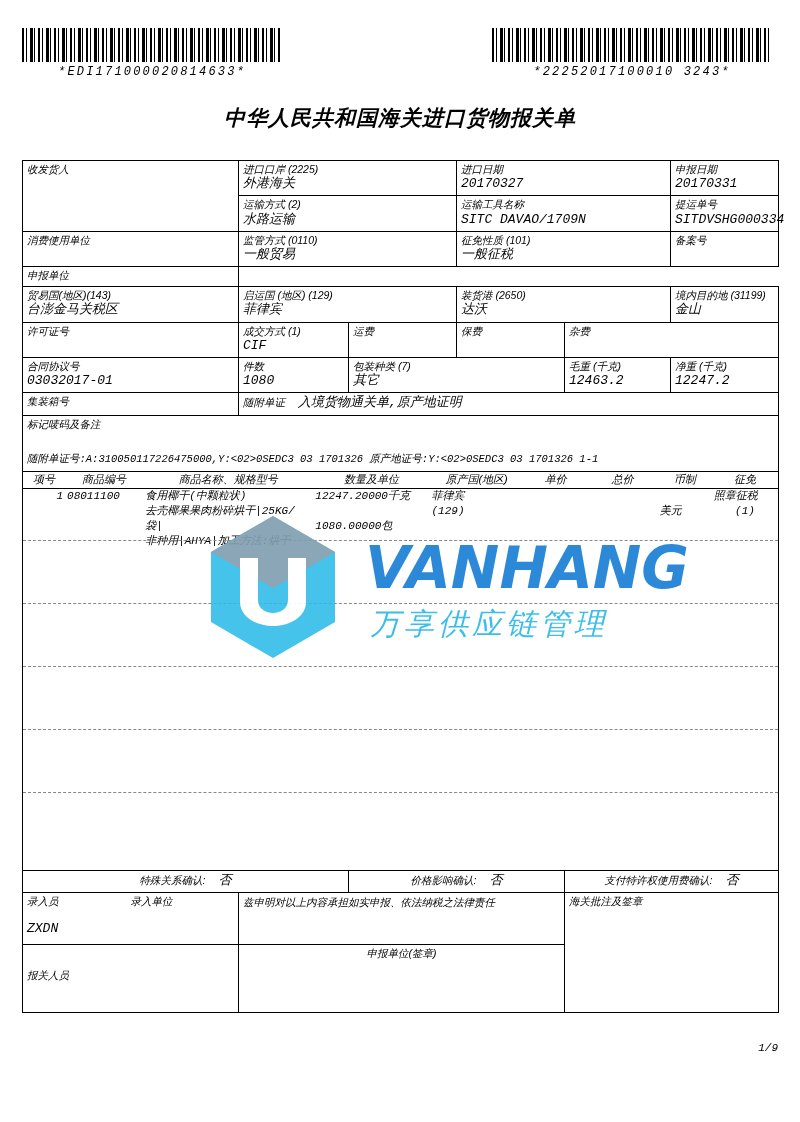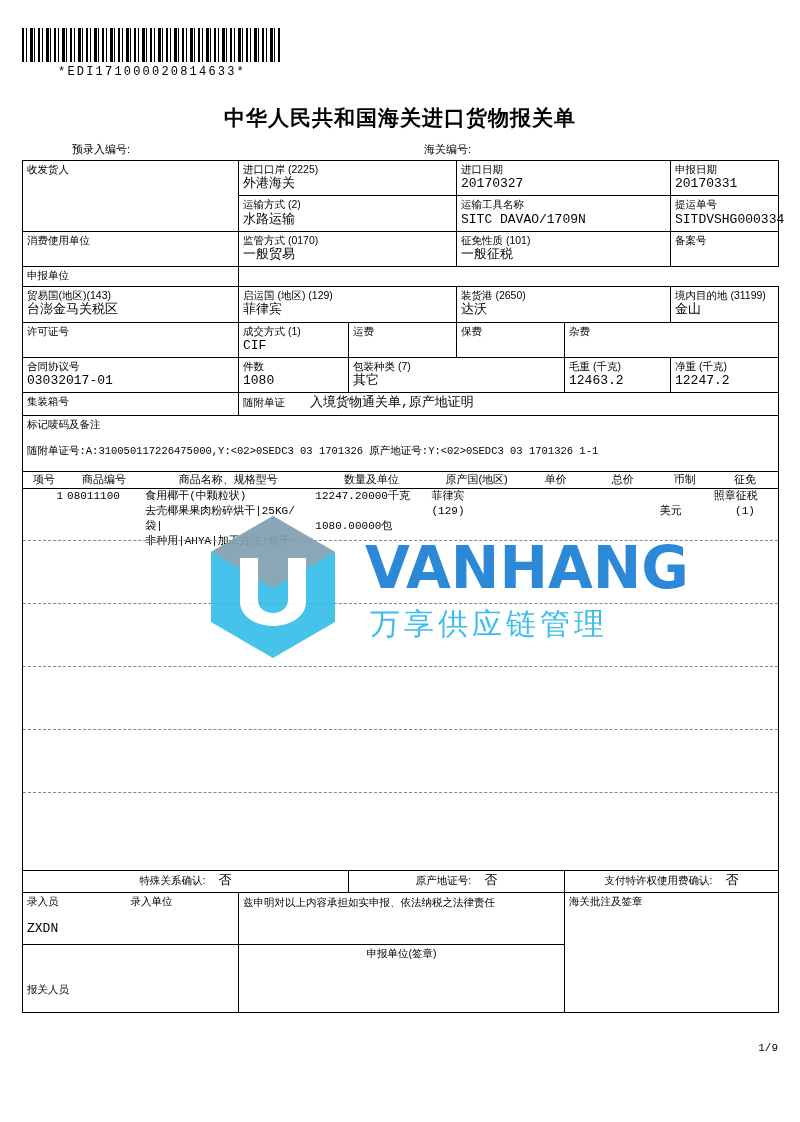--- a/index.html
+++ b/index.html
@@ -14,20 +14,21 @@
     color: #000;
     position: relative;
     overflow: hidden;
   }
   .page {
     position: relative;
     width: 800px;
     height: 816px;
     box-sizing: border-box;
     padding: 12px;
+    font-style: italic;
   }
   
   .barcode-row {
     position: absolute;
     top: 28px;
     left: 0;
     width: 800px;
     height: 60px;
   }
   .barcode-block {
@@ -175,28 +176,28 @@
 </head>
 <body>
 
 <div class="page">
 
   <div class="barcode-row">
     <div class="barcode-block left">
       <div class="barcode-bars"></div>
       <div class="barcode-text">*EDI171000020814633*</div>
     </div>
+    <div class="barcode-block right">
+      <div class="barcode-bars"></div>
+      <div class="barcode-text">*22252017100010 3243*</div>
+    </div>
   </div>
 
   <div class="doc-title">中华人民共和国海关进口货物报关单</div>
 
-  <div class="preheader">
-    <span class="ph-pre">预录入编号:</span>
-    <span class="ph-cus">海关编号:</span>
-  </div>
 
   <table class="tbl">
     <colgroup>
       <col style="width:108px">
       <col style="width:108px">
       <col style="width:110px">
       <col style="width:108px">
       <col style="width:108px">
       <col style="width:106px">
       <col style="width:108px">
@@ -236,21 +237,21 @@
         <div class="val">SITDVSHG000334</div>
       </td>
     </tr>
 
     <tr>
       <td colspan="2" class="cell-2line">
         <div class="lbl">消费使用单位</div>
         <div class="val"></div>
       </td>
       <td colspan="2" class="cell-2line">
-        <div class="lbl">监管方式        (0170)</div>
+        <div class="lbl">监管方式        (0110)</div>
         <div class="val">一般贸易</div>
       </td>
       <td colspan="2" class="cell-2line">
         <div class="lbl">征免性质 (101)</div>
         <div class="val">一般征税</div>
       </td>
       <td class="cell-2line">
         <div class="lbl">备案号</div>
         <div class="val"></div>
       </td>
@@ -329,28 +330,28 @@
       </td>
     </tr>
 
     <tr>
       <td colspan="2" class="cell-2line">
         <div class="lbl">集装箱号</div>
         <div class="val"></div>
       </td>
       <td colspan="5" class="cell-2line">
         <span class="lbl">随附单证</span>
-        <span class="val" style="margin-left:22px">入境货物通关单,原产地证明</span>
+        <span class="val" style="margin-left:10px">入境货物通关单,原产地证明</span>
       </td>
     </tr>
 
     <tr>
       <td colspan="7" style="height:50px">
         <div class="lbl">标记唛码及备注</div>
-        <div class="val" style="margin-top:14px;font-size:10.5px">随附单证号:A:310050117226475000,Y:&lt;02&gt;0SEDC3 03 1701326  原产地证号:Y:&lt;02&gt;0SEDC3 03 1701326 1-1</div>
+        <div class="val" style="margin-top:22px;font-size:10.5px">随附单证号:A:310050117226475000,Y:&lt;02&gt;0SEDC3 03 1701326  原产地证号:Y:&lt;02&gt;0SEDC3 03 1701326 1-1</div>
       </td>
     </tr>
 
     <tr>
       <td colspan="7" style="padding:0">
         <div class="goods-area">
           <table class="goods">
             <colgroup>
               <col style="width:42px">
               <col style="width:78px">
@@ -412,21 +413,21 @@
         </div>
       </td>
     </tr>
 
     <tr class="confirm">
       <td colspan="3">
         <span class="lbl">特殊关系确认:</span>
         <span class="val" style="margin-left:10px">否</span>
       </td>
       <td colspan="2">
-        <span class="lbl">原产地证号:</span>
+        <span class="lbl">价格影响确认:</span>
         <span class="val" style="margin-left:10px">否</span>
       </td>
       <td colspan="2">
         <span class="lbl">支付特许权使用费确认:</span>
         <span class="val" style="margin-left:10px">否</span>
       </td>
     </tr>
 
     <tr>
       <td colspan="2" style="height:46px">
@@ -446,21 +447,21 @@
       <td colspan="3" style="height:46px">
         <div class="footnote">兹申明对以上内容承担如实申报、依法纳税之法律责任</div>
       </td>
       <td colspan="2" rowspan="2">
         <div class="lbl">海关批注及签章</div>
       </td>
     </tr>
 
     <tr>
       <td colspan="2" style="height:62px">
-        <div class="lbl" style="margin-top:36px">报关人员</div>
+        <div class="lbl" style="margin-top:22px">报关人员</div>
         <div class="val"></div>
       </td>
       <td colspan="3" style="height:62px">
         <div class="lbl" style="text-align:center">申报单位(签章)</div>
       </td>
     </tr>
   </tbody>
     </table>
 
   <div class="pageno">1/9</div>

